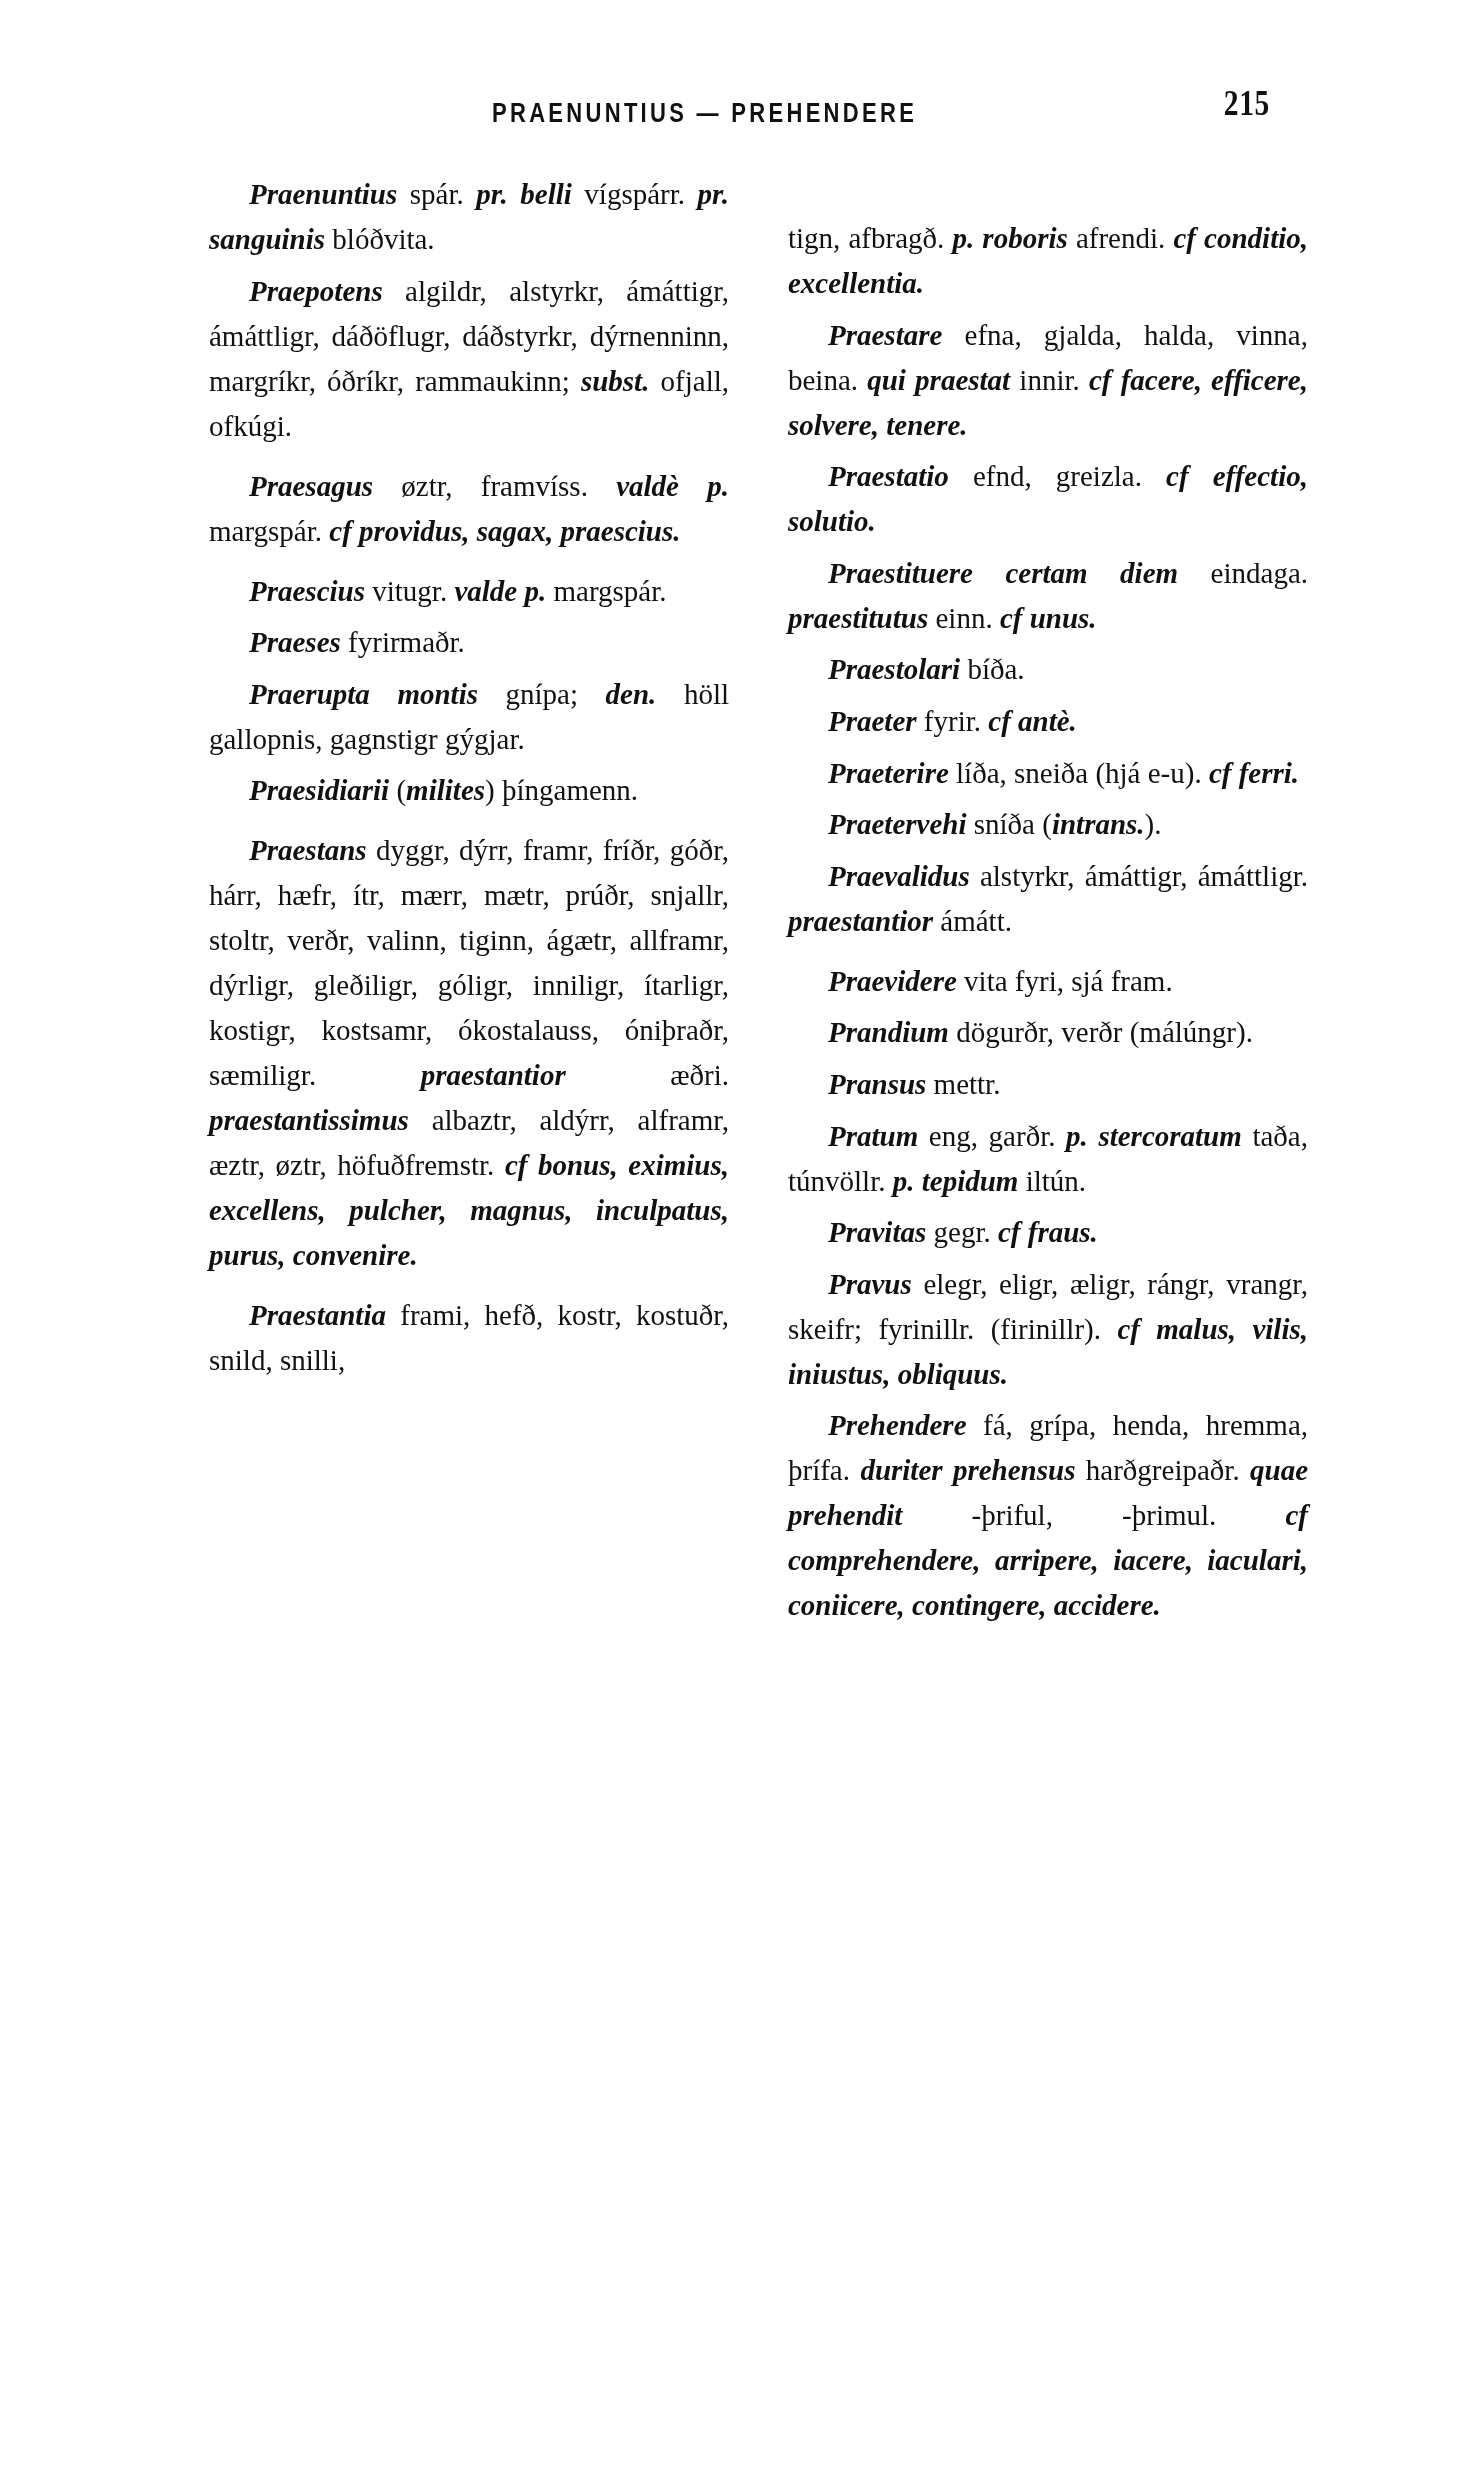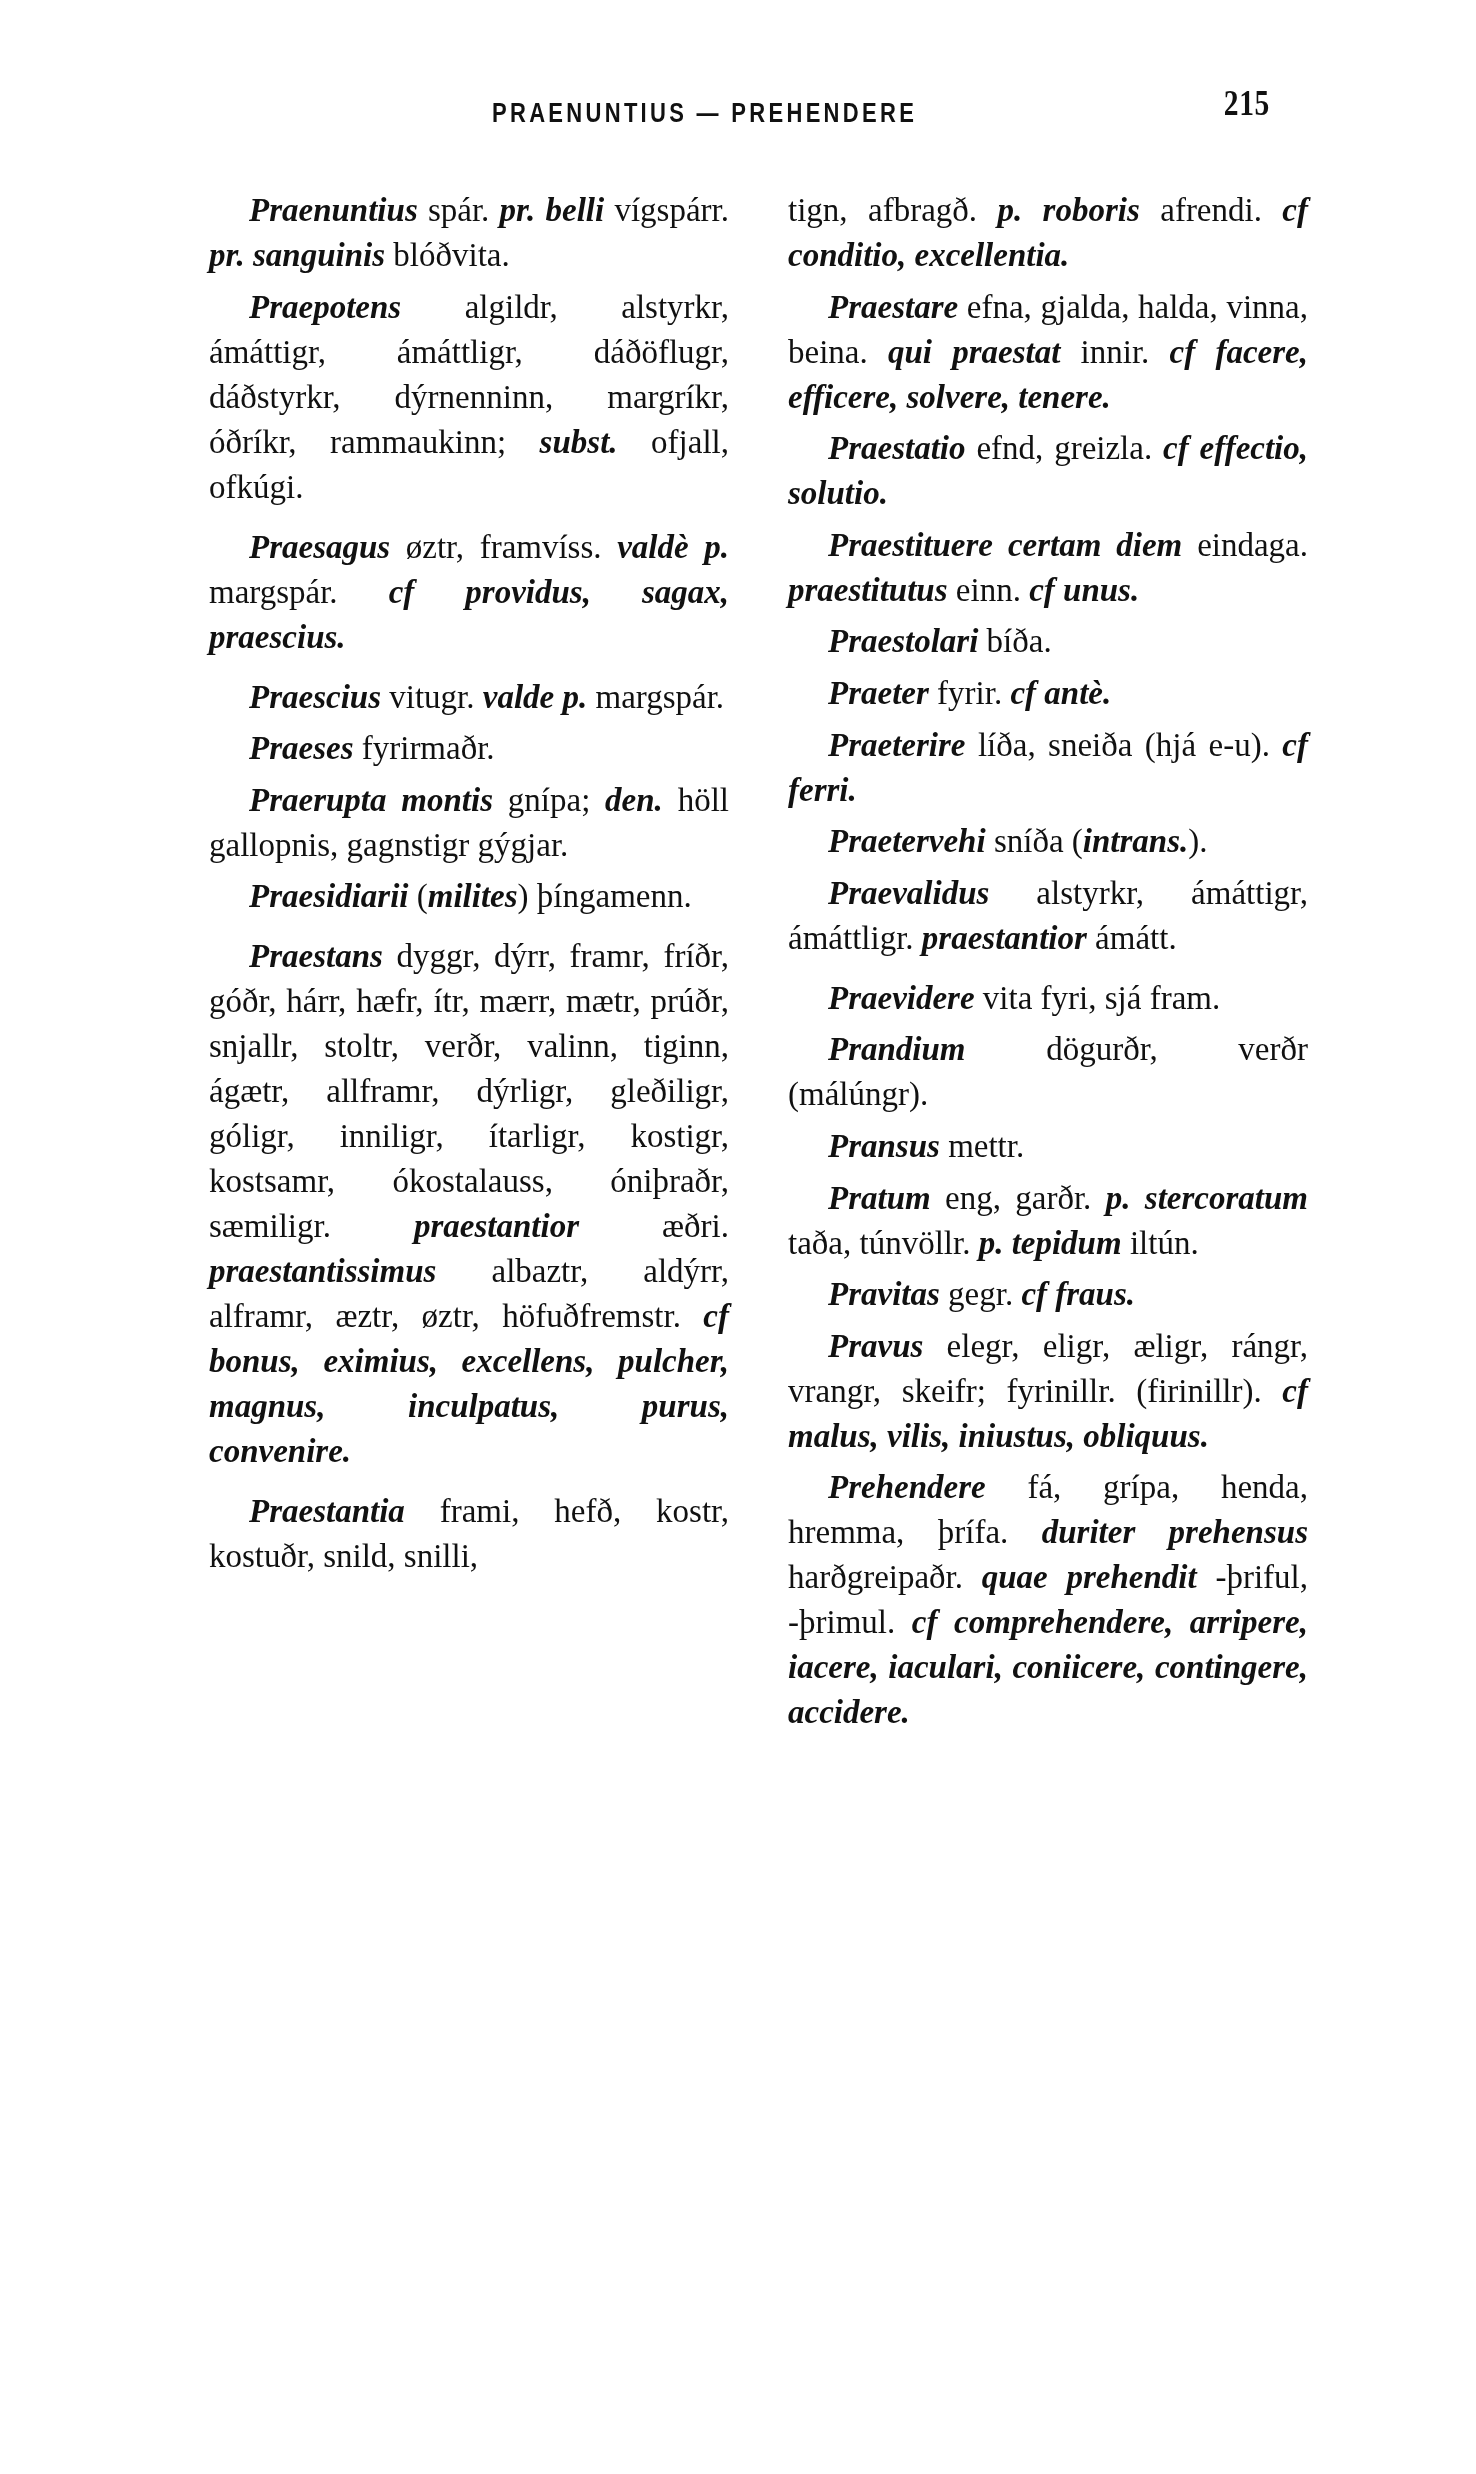--- a/index.html
+++ b/index.html
@@ -12,25 +12,25 @@
     font-family: "Liberation Sans", "DejaVu Sans", sans-serif;
     font-weight: bold; font-size: 22px; letter-spacing: 3.3px;
     transform: scaleY(1.25); transform-origin: left top;
   }
   .page-number {
     position: absolute; top: 82px; left: 825px; width: 445px; text-align: right;
     font-weight: bold; font-size: 36px; letter-spacing: 0.8px;
     transform: scaleX(0.82); transform-origin: right top;
   }
   .column {
-    position: absolute; top: 188px; width: 520px;
-    font-size: 33px; line-height: 45px;
+    position: absolute; top: 172px; width: 520px;
+    font-size: 29px; line-height: 45px;
   }
   .col-left { left: 209px; }
-  .col-right { left: 788px; }
+  .col-right { left: 788px; margin-top: 44px; }
   .entry {
     margin: 0 0 6.6px 0; text-indent: 40px;
     text-align: justify; hyphens: manual;
   }
   .entry.cont { text-indent: 0; }
   .entry.gap { margin-top: 15px; }
   .lat { font-weight: bold; font-style: italic; }
   .ice { font-weight: normal; font-style: normal; }
 </style>
 </head>

